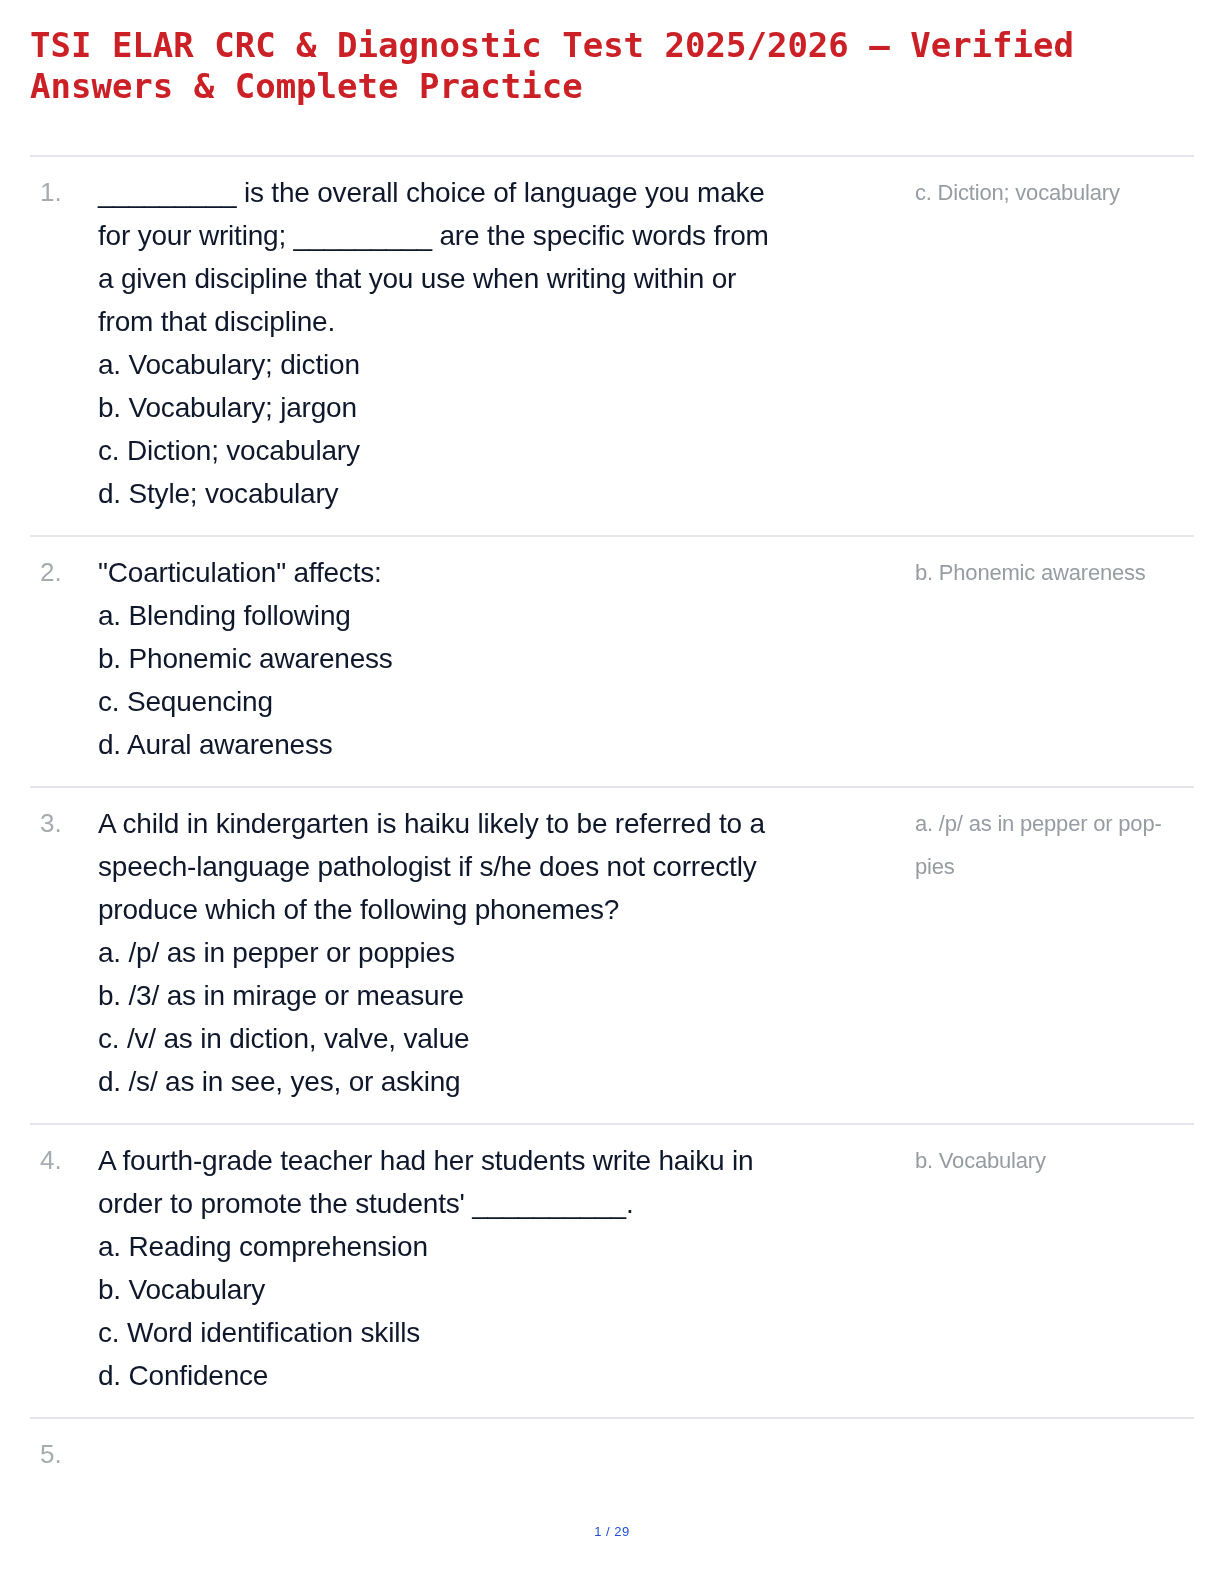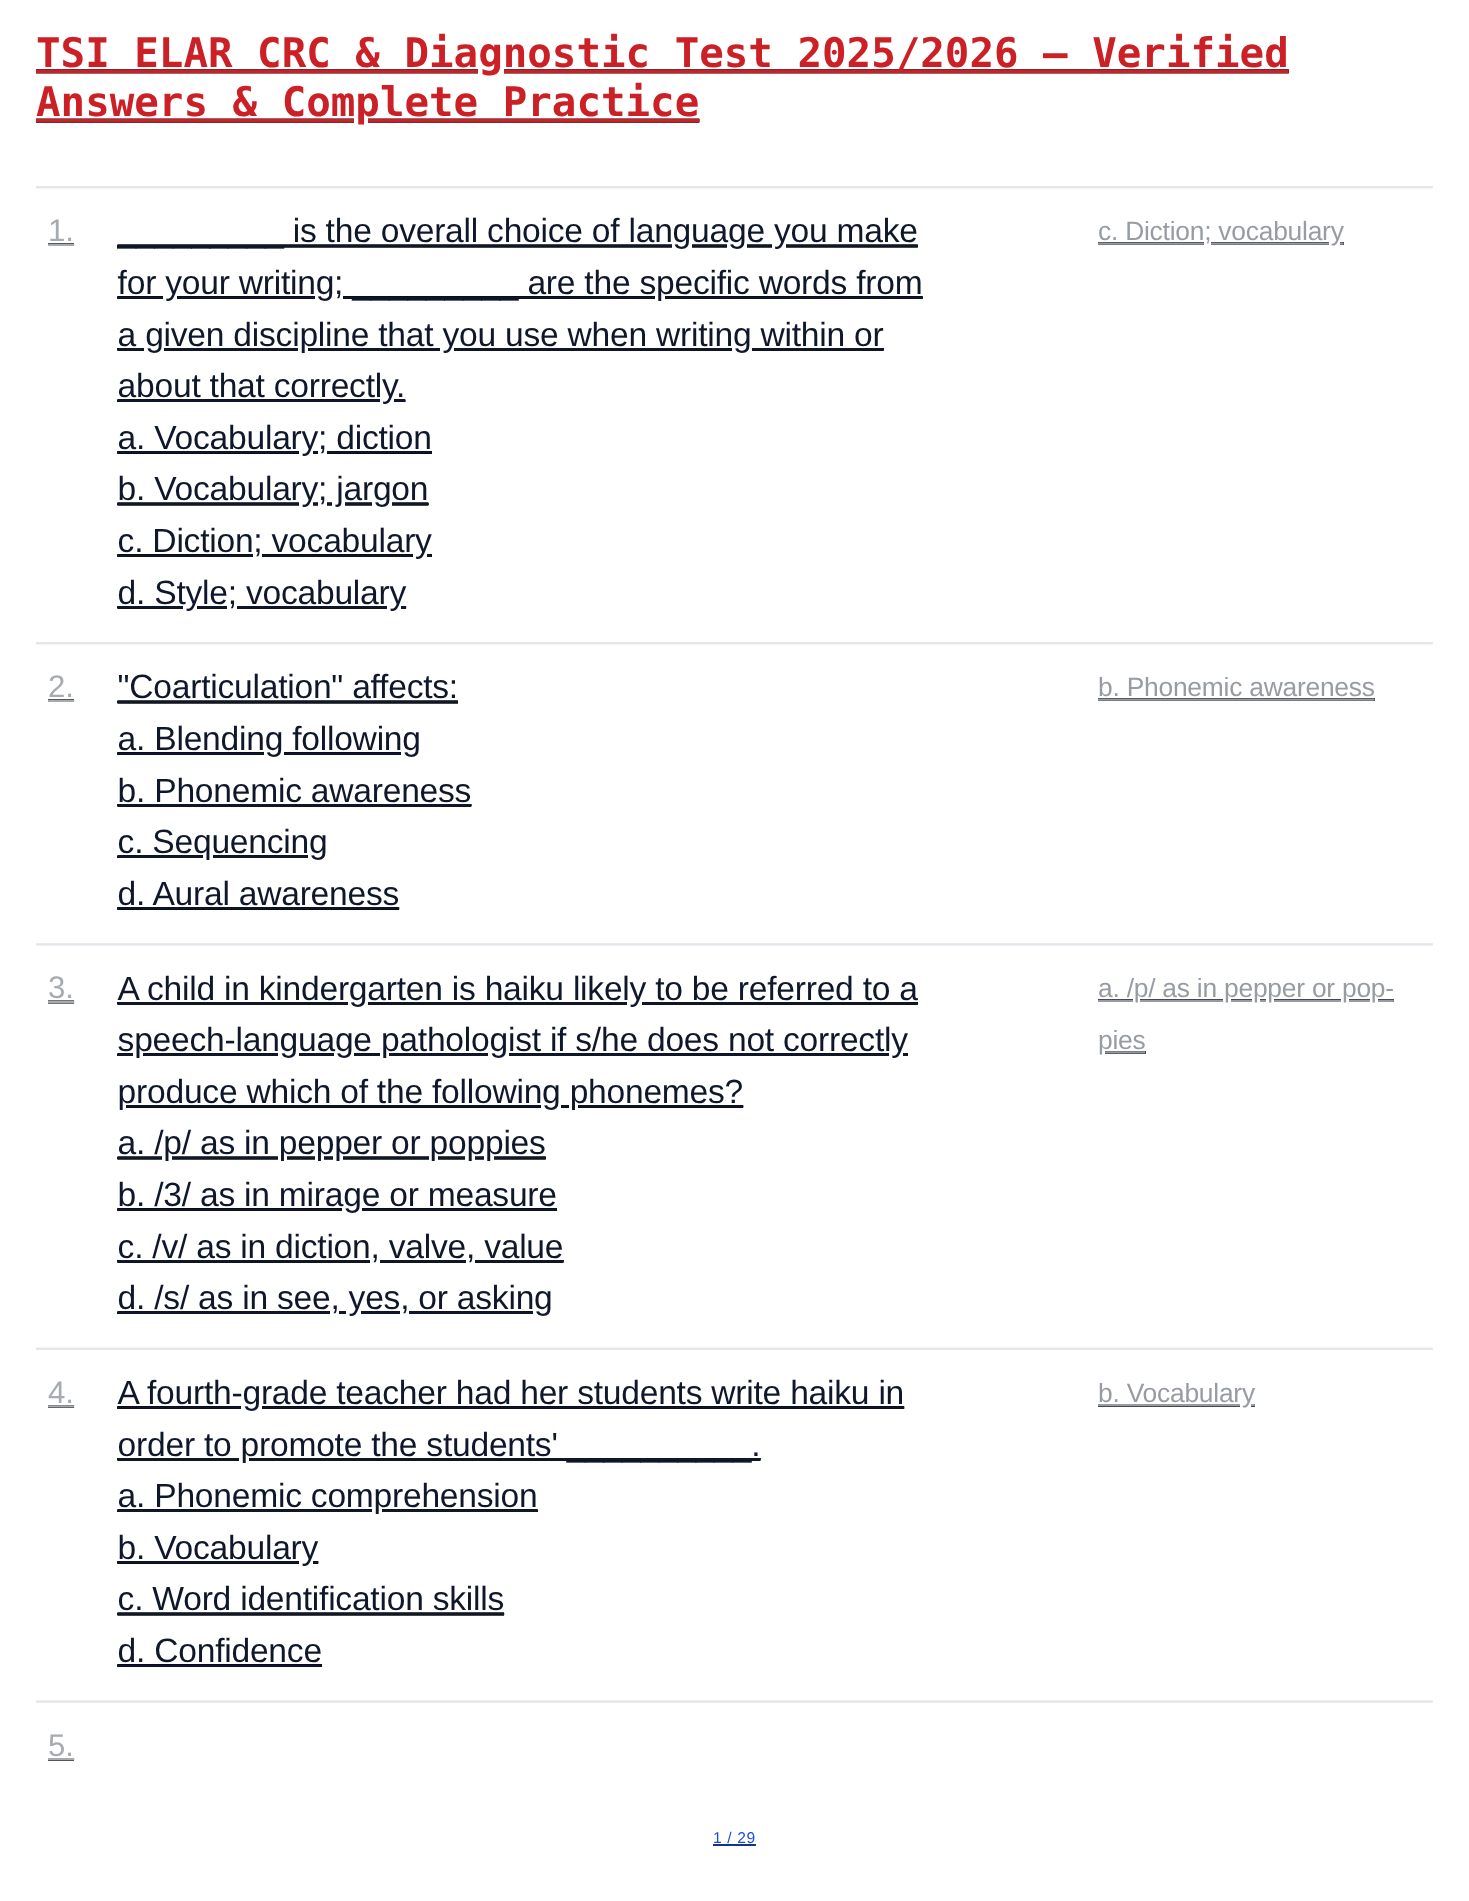--- a/index.html
+++ b/index.html
@@ -1,15 +1,15 @@
 <!DOCTYPE html>
 <html><head>
 <meta charset="utf-8">
 <style>
-  * { margin: 0; padding: 0; box-sizing: border-box; text-decoration: underline; }
+  * { margin: 0; padding: 0; box-sizing: border-box; }
   html, body { background: #ffffff; }
   body {
     width: 1224px; height: 1584px;
     font-family: "Liberation Sans", sans-serif;
     position: relative; overflow: hidden;
   }
   .page {
     width: 1224px; height: 1584px;
     padding: 25px 30px 0 30px;
   }
@@ -68,21 +68,21 @@
   <div class="doc-title">TSI ELAR CRC &amp; Diagnostic Test 2025/2026 – Verified Answers &amp; Complete Practice</div>
 
   <hr class="divider first">
 
   <section class="question">
     <div class="qnum">1.</div>
     <div class="qtext">
       <div class="line">_________ is the overall choice of language you make</div>
       <div class="line">for your writing; _________ are the specific words from</div>
       <div class="line">a given discipline that you use when writing within or</div>
-      <div class="line">about that correctly.</div>
+      <div class="line">from that discipline.</div>
       <div class="line">a. Vocabulary; diction</div>
       <div class="line">b. Vocabulary; jargon</div>
       <div class="line">c. Diction; vocabulary</div>
       <div class="line">d. Style; vocabulary</div>
     </div>
     <div class="qanswer">
       <div class="line">c. Diction; vocabulary</div>
     </div>
   </section>
 
@@ -121,21 +121,21 @@
     </div>
   </section>
 
   <hr class="divider">
 
   <section class="question">
     <div class="qnum">4.</div>
     <div class="qtext">
       <div class="line">A fourth-grade teacher had her students write haiku in</div>
       <div class="line">order to promote the students' __________.</div>
-      <div class="line">a. Phonemic comprehension</div>
+      <div class="line">a. Reading comprehension</div>
       <div class="line">b. Vocabulary</div>
       <div class="line">c. Word identification skills</div>
       <div class="line">d. Confidence</div>
     </div>
     <div class="qanswer">
       <div class="line">b. Vocabulary</div>
     </div>
   </section>
 
   <hr class="divider">

